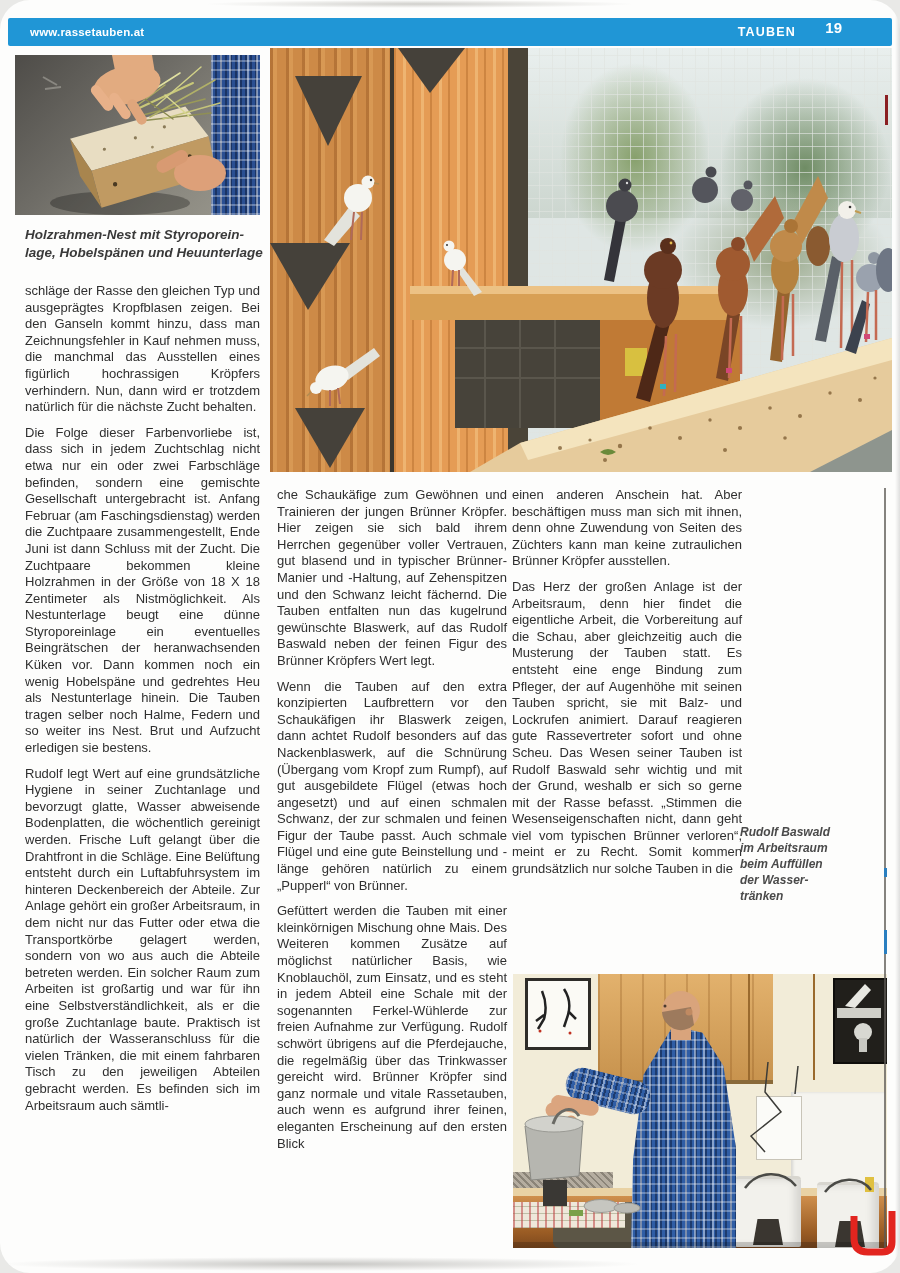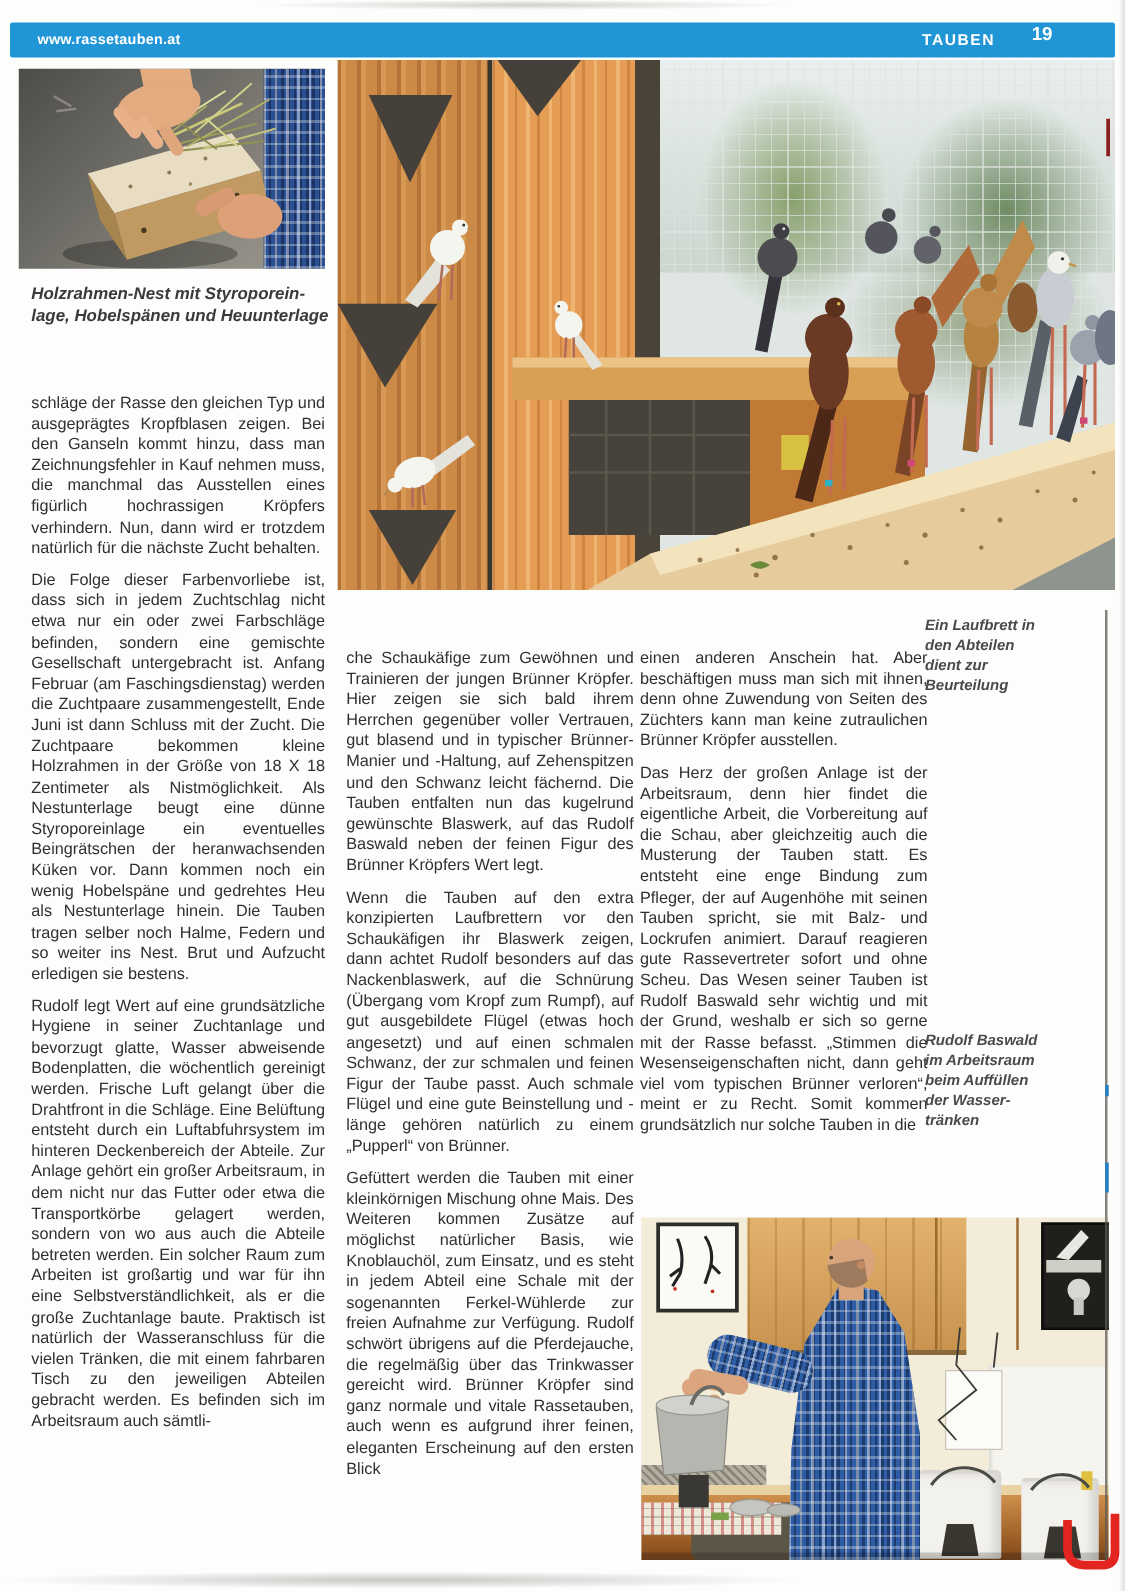--- a/index.html
+++ b/index.html
@@ -1,36 +1,36 @@
 <!DOCTYPE html>
 <html><head>
 <meta charset="utf-8">
 <style>
   html,body{margin:0;padding:0;background:#e9e9e7;}
   .page{position:relative;width:900px;height:1273px;background:#fdfdfc;overflow:hidden;
-        font-family:"Liberation Sans","DejaVu Sans",sans-serif;color:#2f2f2f;}
+        font-family:"Liberation Sans","DejaVu Sans",sans-serif;color:#2f2f2f;border-radius:30px;}
   
   .top-smudge{position:absolute;left:205px;top:0;width:430px;height:8px;border-radius:50%;
         background:radial-gradient(closest-side,rgba(140,138,130,.4),rgba(140,138,130,0));}
   .right-edge{position:absolute;right:0;top:0;width:5px;height:1273px;
         background:linear-gradient(90deg,rgba(0,0,0,0),rgba(0,0,0,.12));}
   .bottom-shadow{position:absolute;left:0;top:1257px;width:640px;height:14px;
         background:radial-gradient(closest-side,rgba(100,98,92,.35),rgba(100,98,92,0));}
   .vline{position:absolute;left:884px;top:488px;width:1.5px;height:764px;background:#5c5a56;opacity:.75;}
   .red-dash{position:absolute;left:885px;top:95px;width:3px;height:30px;background:#8a1f22;}
   .blue-tick1{position:absolute;left:884px;top:868px;width:3px;height:9px;background:#2a7fc0;}
   .blue-tick2{position:absolute;left:884px;top:930px;width:3px;height:24px;background:#2a7fc0;}
   
   .topbar{position:absolute;left:8px;top:18px;width:884px;height:28px;background:#2096d6;
         border-radius:2px;display:flex;align-items:center;}
   .topbar .url{position:absolute;left:22px;font-size:11.5px;font-weight:bold;color:#fff;letter-spacing:.2px;}
   .topbar .section{position:absolute;right:96px;font-size:12.5px;font-weight:bold;color:#fff;letter-spacing:1.2px;text-align:center;}
   .topbar .pagenum{position:absolute;right:50px;font-size:15px;font-weight:bold;color:#fff;top:1px;}
   
-  .col{position:absolute;width:235px;font-size:13px;line-height:16.6px;text-align:justify;margin-top:31px;}
+  .col{position:absolute;width:235px;font-size:13px;line-height:16.6px;text-align:justify;}
   .col p{margin:0 0 9px 0;}
   .col1{left:25px;top:283px;}
   .col2{left:277px;top:487px;width:230px;}
   .col3{left:512px;top:487px;width:230px;}
   .caption{position:absolute;font-weight:bold;font-style:italic;color:#3a3a3a;}
   .nest-caption{left:25px;top:226px;width:240px;font-size:13.5px;line-height:17.5px;}
   .sidecap{position:absolute;left:740px;width:97px;font-size:12px;line-height:16px;
         font-weight:bold;font-style:italic;color:#4a4a4a;}
   .cap1{top:492px;}
   .cap2{top:824px;}
@@ -286,21 +286,20 @@
   <div class="col col2">
     <p>che Schaukäfige zum Gewöhnen und Trainieren der jungen Brünner Kröpfer. Hier zeigen sie sich bald ihrem Herrchen gegenüber voller Vertrauen, gut blasend und in typischer Brünner-Manier und -Haltung, auf Zehenspitzen und den Schwanz leicht fächernd. Die Tauben entfalten nun das kugelrund gewünschte Blaswerk, auf das Rudolf Baswald neben der feinen Figur des Brünner Kröpfers Wert legt.</p>
     <p>Wenn die Tauben auf den extra konzipierten Laufbrettern vor den Schaukäfigen ihr Blaswerk zeigen, dann achtet Rudolf besonders auf das Nackenblaswerk, auf die Schnürung (Übergang vom Kropf zum Rumpf), auf gut ausgebildete Flügel (etwas hoch angesetzt) und auf einen schmalen Schwanz, der zur schmalen und feinen Figur der Taube passt. Auch schmale Flügel und eine gute Beinstellung und -länge gehören natürlich zu einem „Pupperl“ von Brünner.</p>
     <p>Gefüttert werden die Tauben mit einer kleinkörnigen Mischung ohne Mais. Des Weiteren kommen Zusätze auf möglichst natürlicher Basis, wie Knoblauchöl, zum Einsatz, und es steht in jedem Abteil eine Schale mit der sogenannten Ferkel-Wühlerde zur freien Aufnahme zur Verfügung. Rudolf schwört übrigens auf die Pferdejauche, die regelmäßig über das Trinkwasser gereicht wird. Brünner Kröpfer sind ganz normale und vitale Rassetauben, auch wenn es aufgrund ihrer feinen, eleganten Erscheinung auf den ersten Blick</p>
   </div>
   <div class="col col3">
     <p>einen anderen Anschein hat. Aber beschäftigen muss man sich mit ihnen, denn ohne Zuwendung von Seiten des Züchters kann man keine zutraulichen Brünner Kröpfer ausstellen.</p>
     <p>Das Herz der großen Anlage ist der Arbeitsraum, denn hier findet die eigentliche Arbeit, die Vorbereitung auf die Schau, aber gleichzeitig auch die Musterung der Tauben statt. Es entsteht eine enge Bindung zum Pfleger, der auf Augenhöhe mit seinen Tauben spricht, sie mit Balz- und Lockrufen animiert. Darauf reagieren gute Rassevertreter sofort und ohne Scheu. Das Wesen seiner Tauben ist Rudolf Baswald sehr wichtig und mit der Grund, weshalb er sich so gerne mit der Rasse befasst. „Stimmen die Wesenseigenschaften nicht, dann geht viel vom typischen Brünner verloren“, meint er zu Recht. Somit kommen grundsätzlich nur solche Tauben in die</p>
   </div>
 
-  <div class="sidecap cap1">Ein Laufbrett in den Abteilen dient zur Beurteilung</div>
   <div class="sidecap cap2">Rudolf Baswald im Arbeitsraum beim Auffüllen der Wasser­tränken</div>
 
   <div class="photo work-photo">
     <div class="wp-cabinet">
       <div class="wp-cab-line1" style="position:absolute;"></div>
       <div class="wp-cab-line2" style="position:absolute;"></div>
     </div>
     <div class="wp-frame1">
       <svg width="54" height="60">
         <path d="M14,10 q6,14 2,28 l-6,10 M16,34 l-8,6" stroke="#222" stroke-width="2.5" fill="none"></path>

